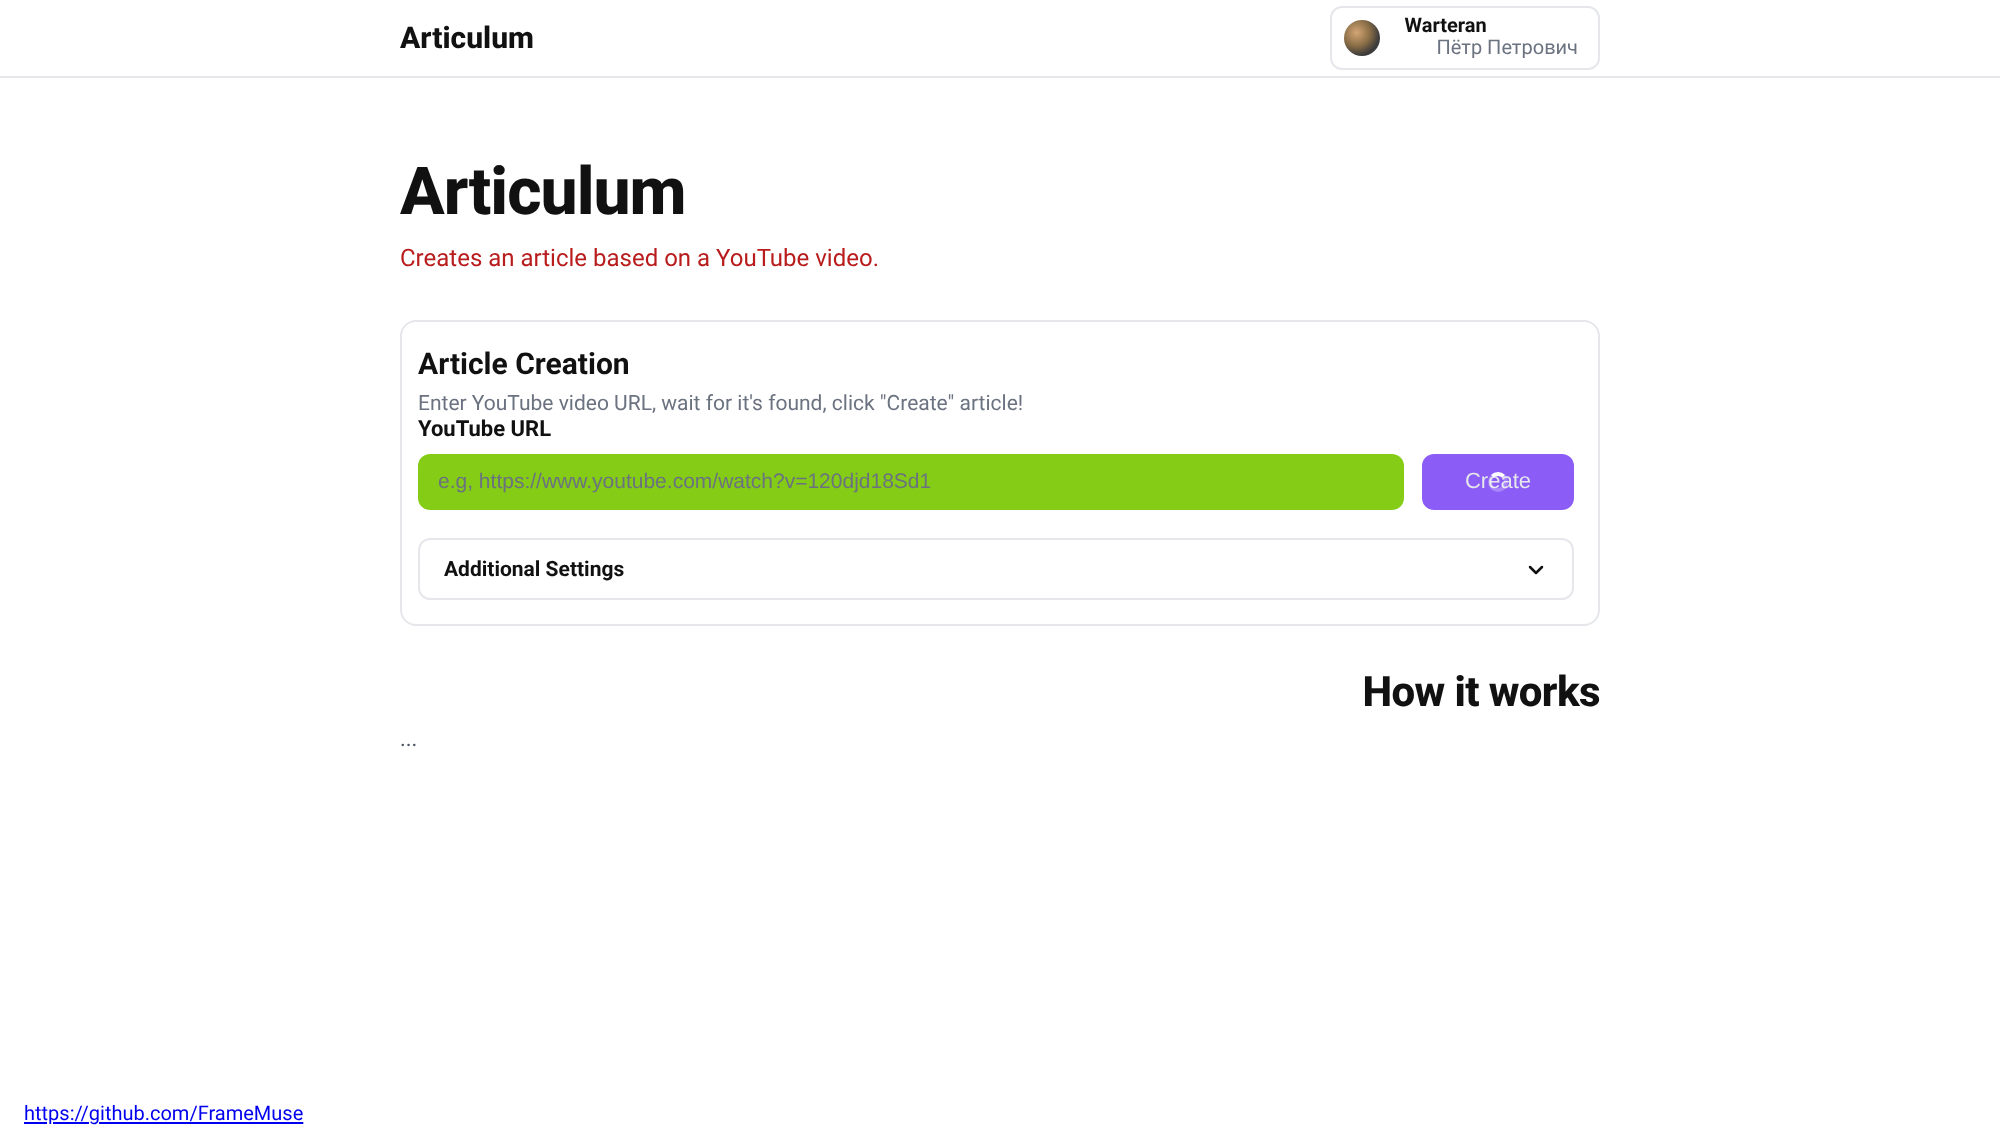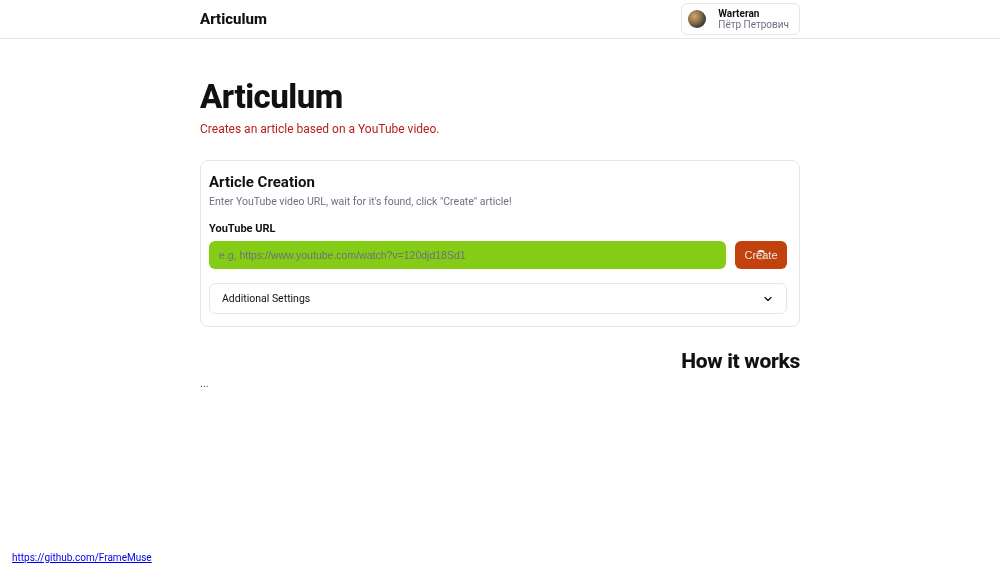--- a/index.html
+++ b/index.html
@@ -45,20 +45,21 @@
     line-height: 1.1;
   }
   .user-name {
     font-size: 10px;
     font-weight: 700;
     color: #111;
   }
   .user-sub {
     font-size: 10px;
     color: #6b7280;
+    margin-left: 16px;
   }
   .main {
     padding: 38px 200px 0 200px;
   }
   .page-title {
     font-size: 33px;
     font-weight: 800;
     color: #111;
     letter-spacing: -0.5px;
   }
@@ -77,21 +78,20 @@
     font-size: 15px;
     font-weight: 700;
     color: #111;
   }
   .card-desc {
     margin-top: 4px;
     font-size: 10.5px;
     color: #6b7280;
   }
   .field-label {
-    margin-top: 14px;
     font-size: 11px;
     font-weight: 700;
     color: #111;
   }
   .input-row {
     margin-top: 6px;
     display: flex;
     gap: 9px;
     align-items: stretch;
   }
@@ -100,22 +100,22 @@
     background: #84cc16;
     border: none;
     border-radius: 6px;
     padding: 8px 10px;
     font-size: 10.5px;
     color: #374151;
     outline: none;
   }
   .url-input::placeholder { color: #6b7280; }
   .create-btn {
-    width: 52px;
-    background: #c2410c;
+    width: 76px;
+    background: #8b5cf6;
     color: #e5e7eb;
     border: none;
     border-radius: 6px;
     font-size: 11px;
     font-weight: 500;
     cursor: pointer;
     position: relative;
     display: flex;
     align-items: center;
     justify-content: center;
@@ -137,21 +137,21 @@
     border: 1px solid #e5e7eb;
     border-radius: 6px;
     padding: 8px 12px;
     display: flex;
     justify-content: space-between;
     align-items: center;
     cursor: pointer;
   }
   .accordion-label {
     font-size: 10.5px;
-    font-weight: 400;
+    font-weight: 700;
     color: #111;
   }
   .chevron svg { display: block; }
   .hiw {
     margin-top: 22px;
   }
   .hiw-title {
     font-size: 21px;
     font-weight: 800;
     color: #111;

